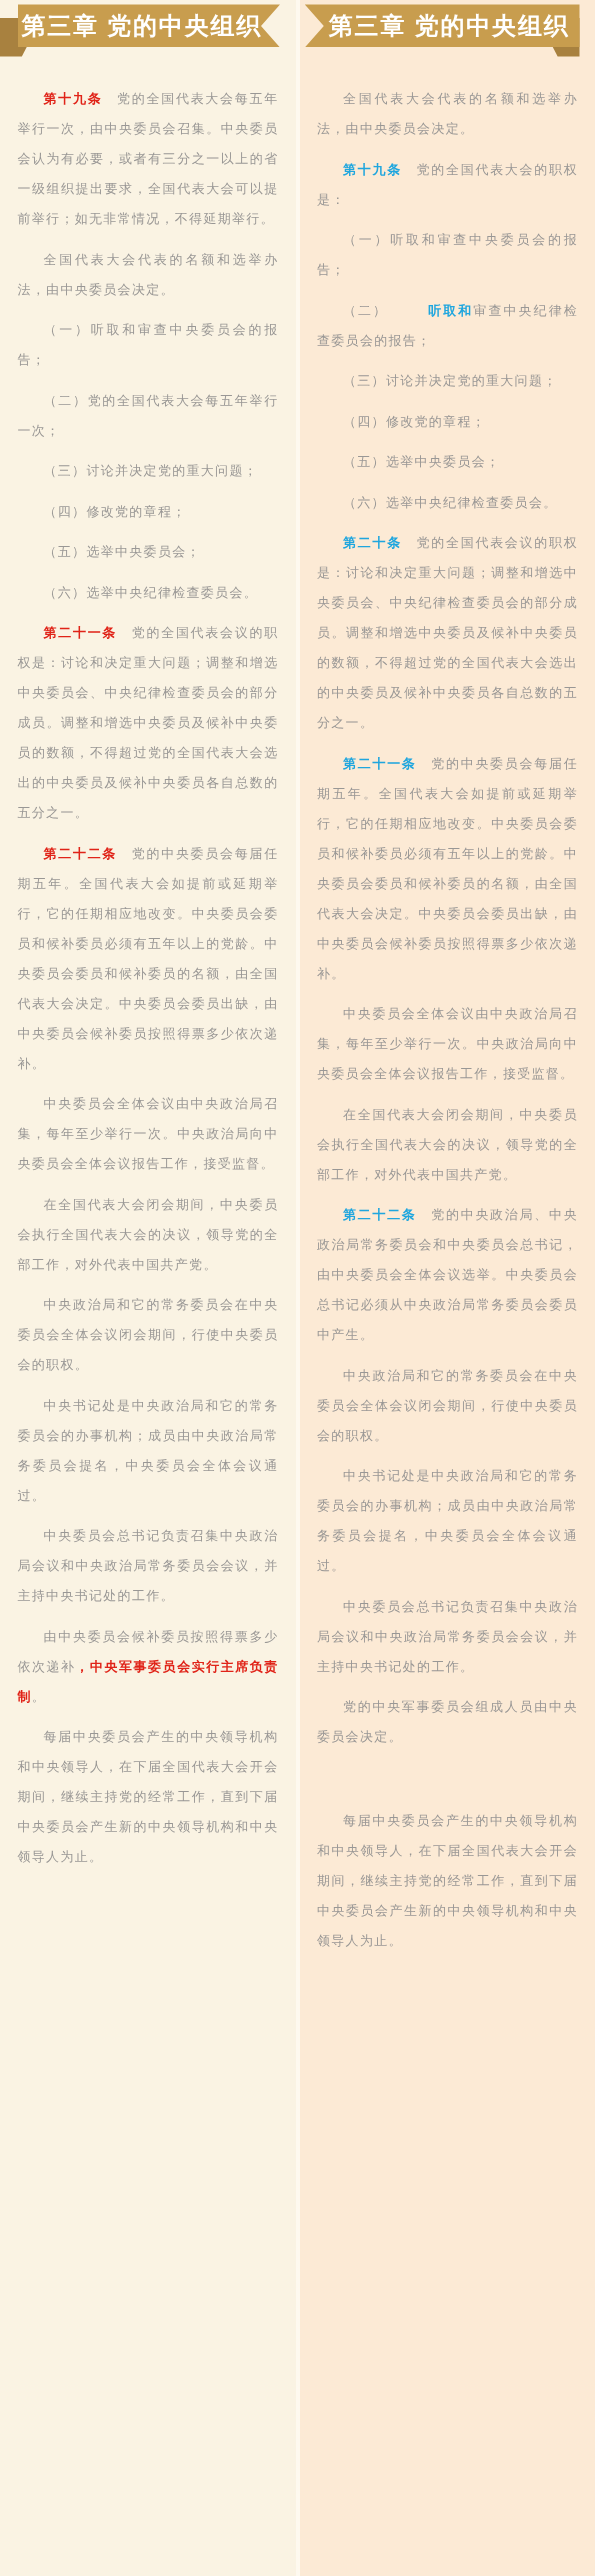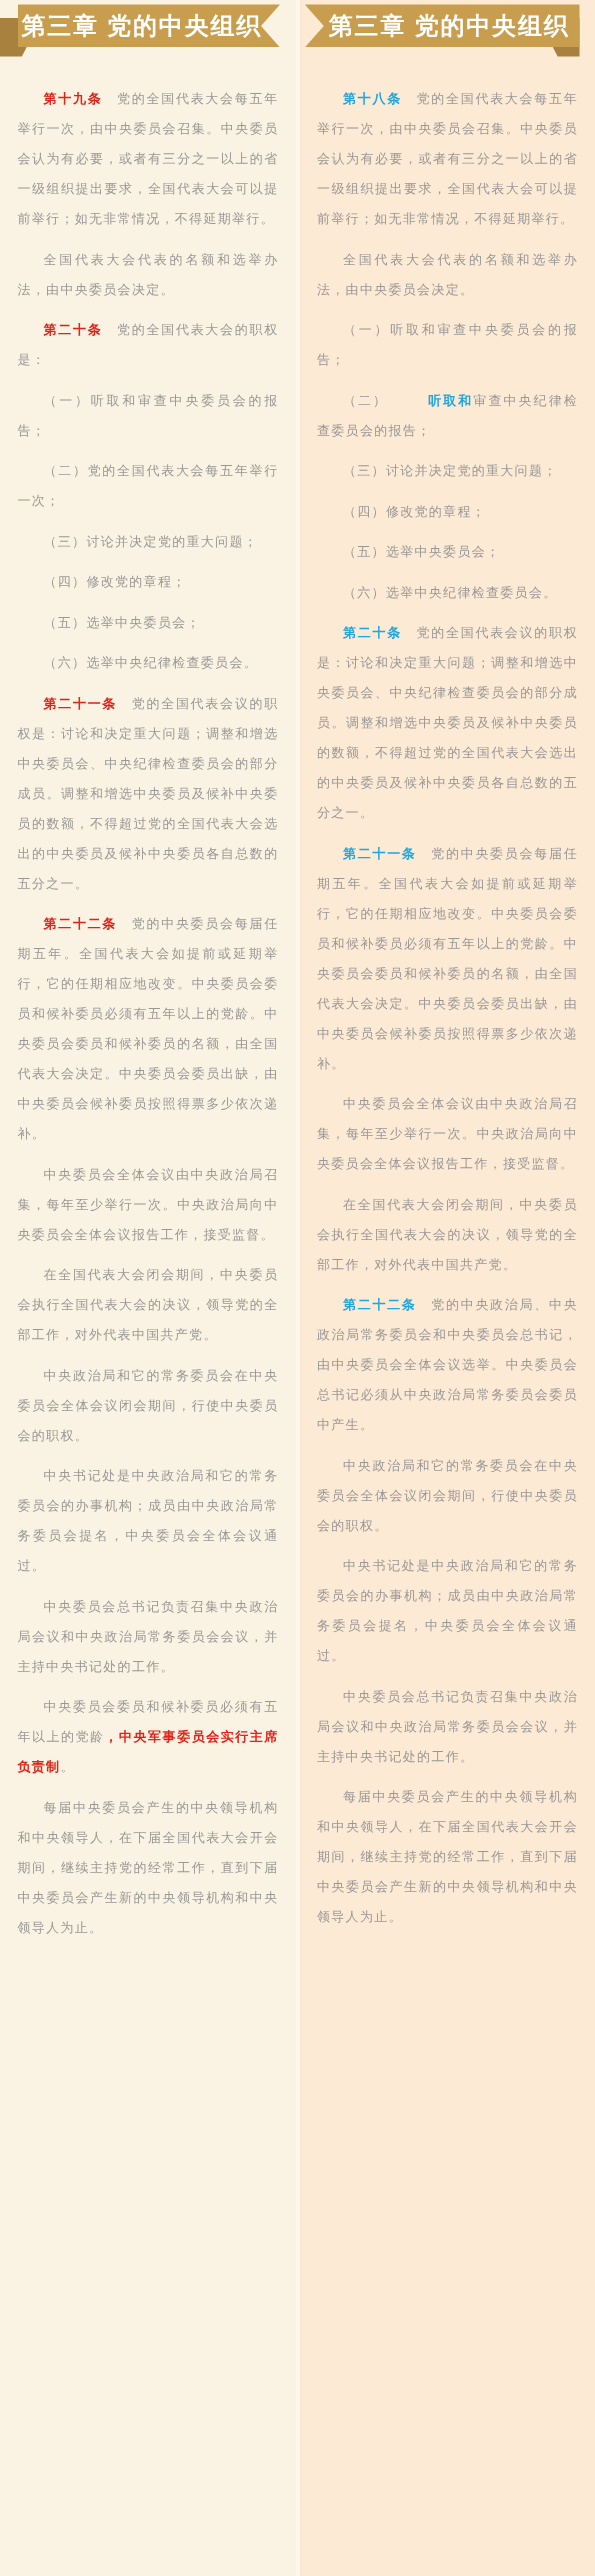--- a/index.html
+++ b/index.html
@@ -34,61 +34,61 @@
   <div class="column column-left">
     <div class="ribbon">
       <div class="ribbon-fold fold-left"></div>
       <div class="ribbon-band band-left">
         <span>第三章  党的中央组织</span>
       </div>
     </div>
     <div class="col-body">
         <p><span class="art-red">第十九条</span><span>　党的全国代表大会每五年举行一次，由中央委员会召集。中央委员会认为有必要，或者有三分之一以上的省一级组织提出要求，全国代表大会可以提前举行；如无非常情况，不得延期举行。</span></p>
         <p><span>全国代表大会代表的名额和选举办法，由中央委员会决定。</span></p>
-        <p><span class="art-red">第二十条</span><span>　党的全国代表大会的职权是：</span></p>
         <p><span>（一）听取和审查中央委员会的报告；</span></p>
         <p><span>（二）党的全国代表大会每五年举行一次；</span></p>
         <p><span>（三）讨论并决定党的重大问题；</span></p>
         <p><span>（四）修改党的章程；</span></p>
         <p><span>（五）选举中央委员会；</span></p>
         <p><span>（六）选举中央纪律检查委员会。</span></p>
         <p><span class="art-red">第二十一条</span><span>　党的全国代表会议的职权是：讨论和决定重大问题；调整和增选中央委员会、中央纪律检查委员会的部分成员。调整和增选中央委员及候补中央委员的数额，不得超过党的全国代表大会选出的中央委员及候补中央委员各自总数的五分之一。</span></p>
         <p><span class="art-red">第二十二条</span><span>　党的中央委员会每届任期五年。全国代表大会如提前或延期举行，它的任期相应地改变。中央委员会委员和候补委员必须有五年以上的党龄。中央委员会委员和候补委员的名额，由全国代表大会决定。中央委员会委员出缺，由中央委员会候补委员按照得票多少依次递补。</span></p>
         <p><span>中央委员会全体会议由中央政治局召集，每年至少举行一次。中央政治局向中央委员会全体会议报告工作，接受监督。</span></p>
         <p><span>在全国代表大会闭会期间，中央委员会执行全国代表大会的决议，领导党的全部工作，对外代表中国共产党。</span></p>
         <p><span>中央政治局和它的常务委员会在中央委员会全体会议闭会期间，行使中央委员会的职权。</span></p>
         <p><span>中央书记处是中央政治局和它的常务委员会的办事机构；成员由中央政治局常务委员会提名，中央委员会全体会议通过。</span></p>
         <p><span>中央委员会总书记负责召集中央政治局会议和中央政治局常务委员会会议，并主持中央书记处的工作。</span></p>
-        <p><span>中央委员会委员和候补委员必须有五年以上的党龄</span><span class="em-red">，中央军事委员会实行主席负责制</span><span>。</span></p>
+        <p><span>由中央委员会候补委员按照得票多少依次递补</span><span class="em-red">，中央军事委员会实行主席负责制</span><span>。</span></p>
         <p><span>每届中央委员会产生的中央领导机构和中央领导人，在下届全国代表大会开会期间，继续主持党的经常工作，直到下届中央委员会产生新的中央领导机构和中央领导人为止。</span></p>
       </div>
   </div>
 
   <div class="column column-right">
     <div class="ribbon">
       <div class="ribbon-fold fold-right"></div>
       <div class="ribbon-band band-right">
         <span>第三章  党的中央组织</span>
       </div>
     </div>
     <div class="col-body">
-        <p><span class="art-blue">第十八条</span><span>　党的全国代表大会每五年举行一次，由中央委员会召集。中央委员会认为有必要，或者有三分之一以上的省一级组织提出要求，全国代表大会可以提前举行；如无非常情况，不得延期举行。</span></p>
         <p><span>全国代表大会代表的名额和选举办法，由中央委员会决定。</span></p>
+        <p><span class="art-blue">第十九条</span><span>　党的全国代表大会的职权是：</span></p>
         <p><span>（一）听取和审查中央委员会的报告；</span></p>
         <p><span>（二）</span><span class="em-blue">听取和</span><span>审查中央纪律检查委员会的报告；</span></p>
         <p><span>（三）讨论并决定党的重大问题；</span></p>
         <p><span>（四）修改党的章程；</span></p>
         <p><span>（五）选举中央委员会；</span></p>
         <p><span>（六）选举中央纪律检查委员会。</span></p>
         <p><span class="art-blue">第二十条</span><span>　党的全国代表会议的职权是：讨论和决定重大问题；调整和增选中央委员会、中央纪律检查委员会的部分成员。调整和增选中央委员及候补中央委员的数额，不得超过党的全国代表大会选出的中央委员及候补中央委员各自总数的五分之一。</span></p>
         <p><span class="art-blue">第二十一条</span><span>　党的中央委员会每届任期五年。全国代表大会如提前或延期举行，它的任期相应地改变。中央委员会委员和候补委员必须有五年以上的党龄。中央委员会委员和候补委员的名额，由全国代表大会决定。中央委员会委员出缺，由中央委员会候补委员按照得票多少依次递补。</span></p>
         <p><span>中央委员会全体会议由中央政治局召集，每年至少举行一次。中央政治局向中央委员会全体会议报告工作，接受监督。</span></p>
         <p><span>在全国代表大会闭会期间，中央委员会执行全国代表大会的决议，领导党的全部工作，对外代表中国共产党。</span></p>
         <p><span class="art-blue">第二十二条</span><span>　党的中央政治局、中央政治局常务委员会和中央委员会总书记，由中央委员会全体会议选举。中央委员会总书记必须从中央政治局常务委员会委员中产生。</span></p>
         <p><span>中央政治局和它的常务委员会在中央委员会全体会议闭会期间，行使中央委员会的职权。</span></p>
         <p><span>中央书记处是中央政治局和它的常务委员会的办事机构；成员由中央政治局常务委员会提名，中央委员会全体会议通过。</span></p>
         <p><span>中央委员会总书记负责召集中央政治局会议和中央政治局常务委员会会议，并主持中央书记处的工作。</span></p>
+        <p style="margin-bottom: 54px;"><span>党的中央军事委员会组成人员由中央委员会决定。</span></p>
         <p><span>每届中央委员会产生的中央领导机构和中央领导人，在下届全国代表大会开会期间，继续主持党的经常工作，直到下届中央委员会产生新的中央领导机构和中央领导人为止。</span></p>
       </div>
   </div>
 
 </div>
 
 
 </body></html>

